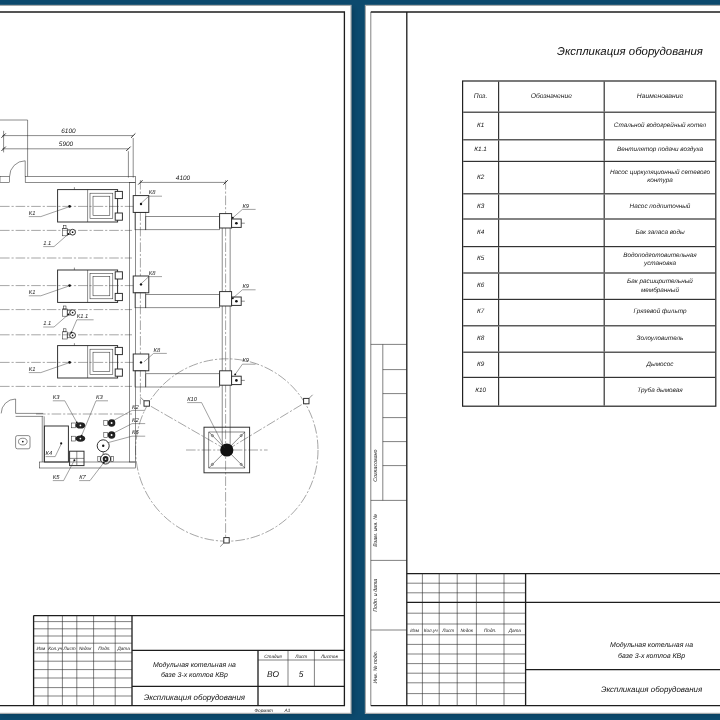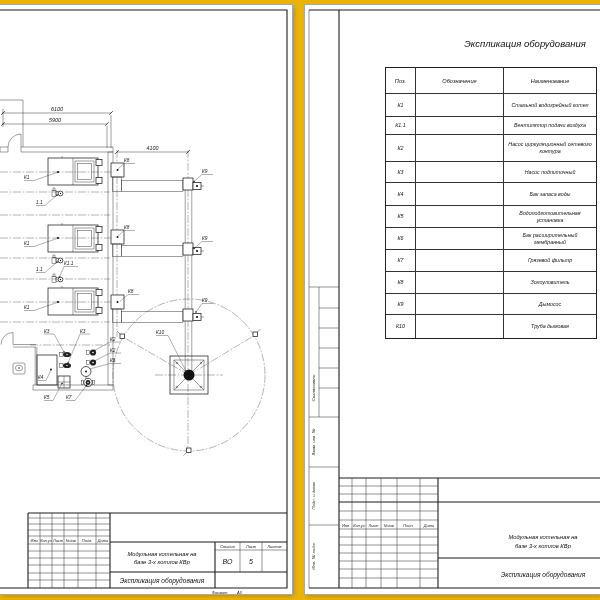--- a/index.html
+++ b/index.html
@@ -1,17 +1,17 @@
 <!DOCTYPE html>
 <html><head>
 <meta charset="utf-8">
 <style>
   html,body{margin:0;padding:0;}
   body{width:600px;height:600px;font-family:"Liberation Sans",sans-serif;}
-  .canvas{position:relative;width:600px;height:600px;background:#eab308;overflow:hidden;}
+  .canvas{position:relative;width:600px;height:600px;background:#0c4a6e;overflow:hidden;}
   .page{position:absolute;background:#ffffff;box-shadow:0 0 0 1px #a6aaac,2px 2px 4px rgba(0,0,0,.22);}
   .page-left{left:0;top:5px;width:292px;height:589px;overflow:hidden;}
   .page-right{left:305px;top:5px;width:295px;height:589px;overflow:hidden;}
   .abs{position:absolute;left:0;top:0;}
   
   .ln{stroke:#2b2b2b;stroke-width:.8;fill:none;}
   .lnf{stroke:#2b2b2b;stroke-width:.8;fill:#ffffff;}
   .thin{stroke:#2b2b2b;stroke-width:.45;fill:none;}
   .axis{stroke:#6a6a6a;stroke-width:.5;fill:none;stroke-dasharray:8 1.6 1.8 1.6;}
   .call{stroke:#3a3a3a;stroke-width:.4;fill:none;}

